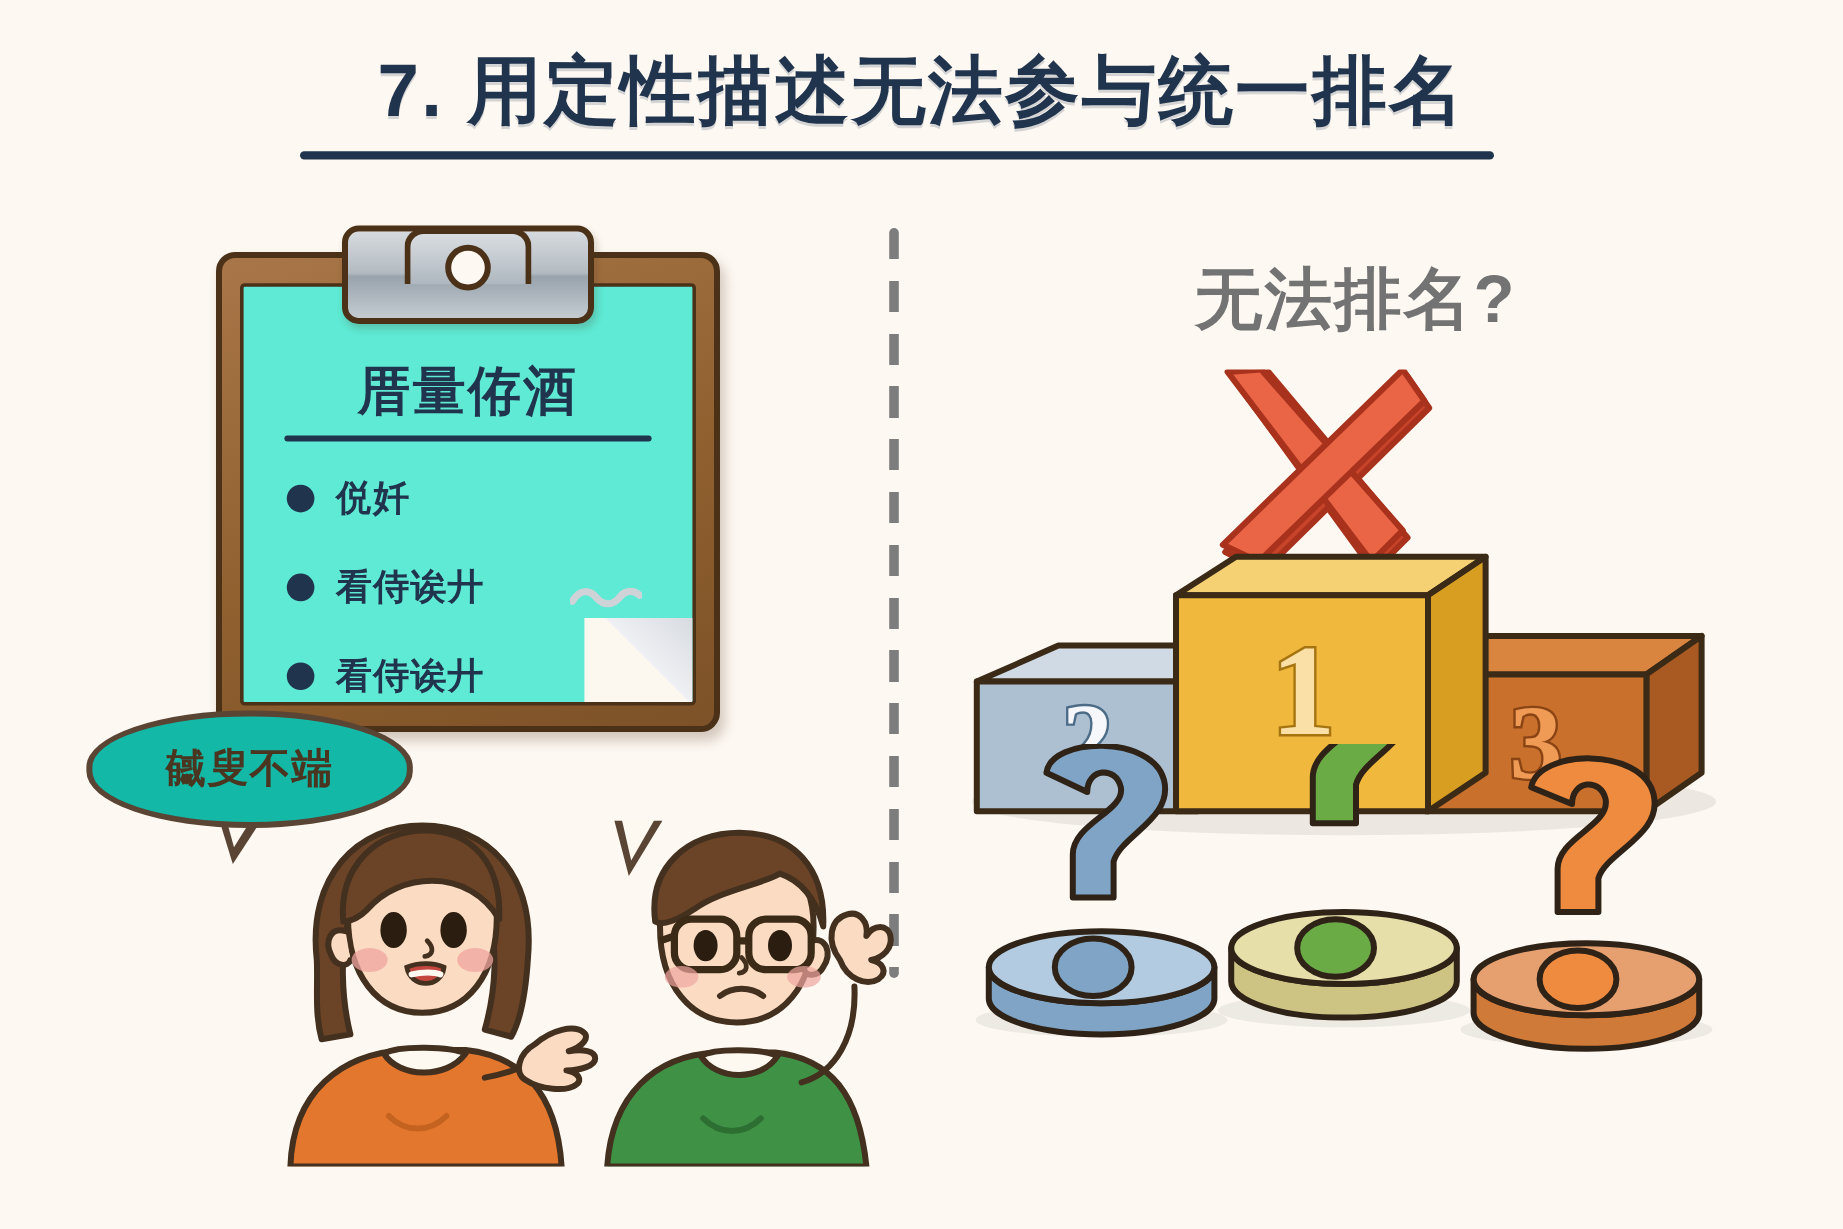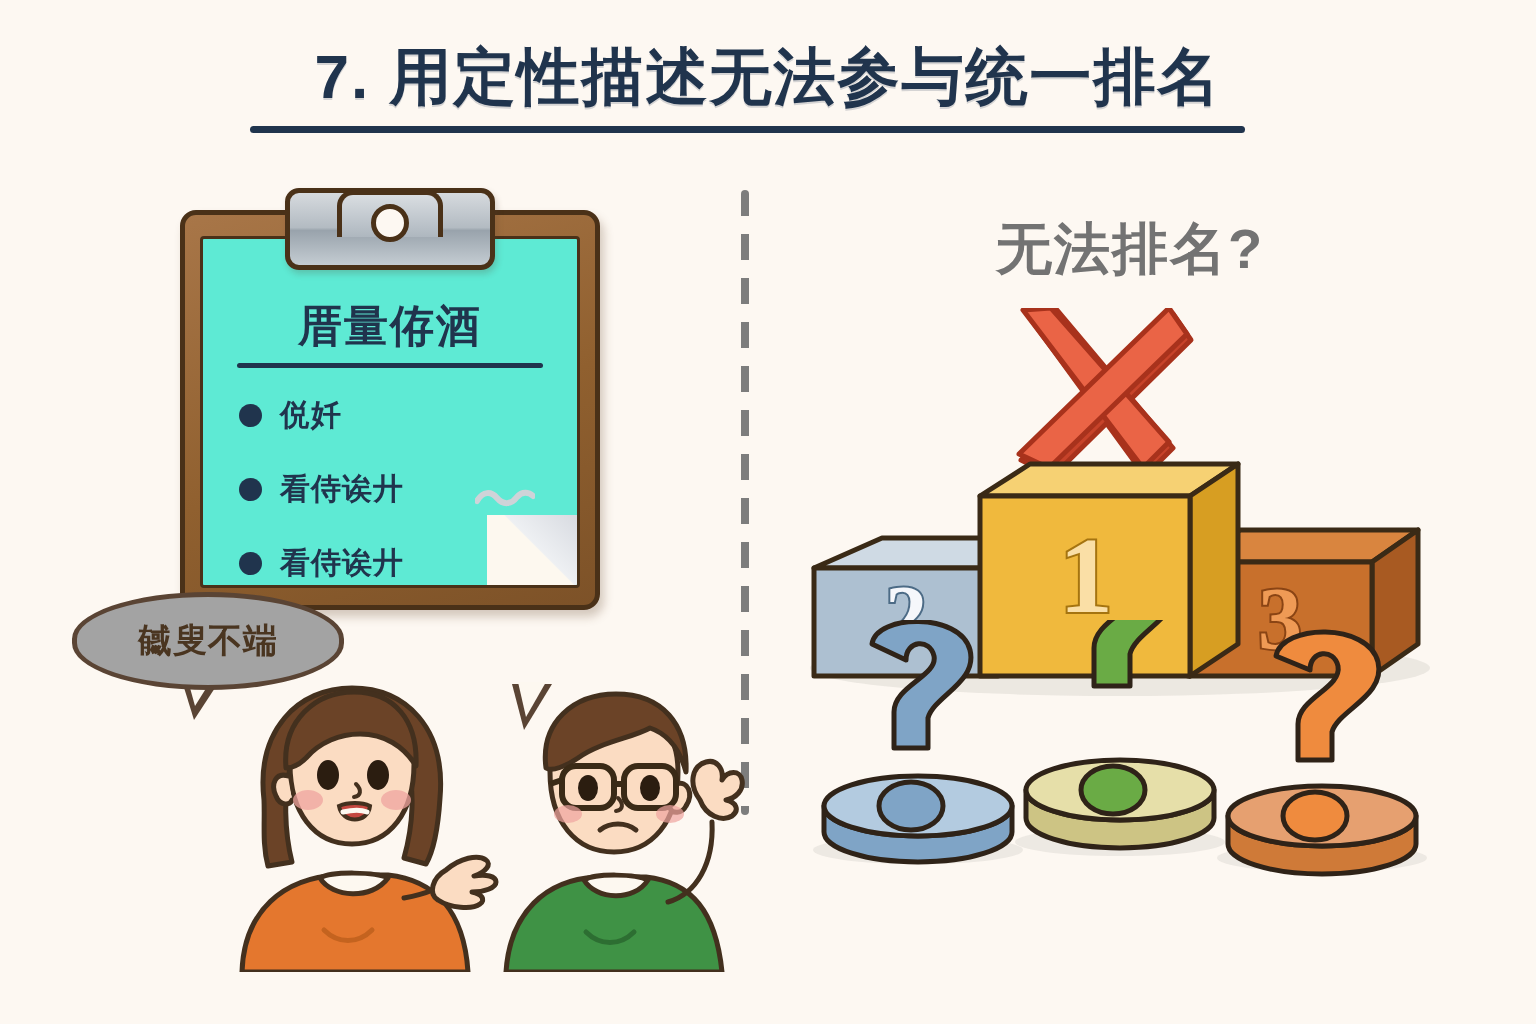--- a/index.html
+++ b/index.html
@@ -80,21 +80,21 @@
   .cb-list{position:absolute;left:36px;top:148px;right:18px;}
   .cb-li{display:flex;align-items:center;margin-bottom:18px;height:56px;}
   .cb-dot{
     width:23px;height:23px;border-radius:50%;background:#20344d;
     margin-right:18px;flex:none;
   }
   .cb-litext{font-size:30px;font-weight:bold;color:#20344d;letter-spacing:1px;}
 
   
   .bubble{
-    position:absolute;background:#a3a3a3;border:5px solid #5a4434;
+    position:absolute;background:#14b8a6;border:5px solid #5a4434;
     border-radius:50%/48%;display:flex;align-items:center;justify-content:center;
     font-size:34px;font-weight:bold;color:#4a3520;letter-spacing:1px;
   }
   .b1{left:72px;top:592px;width:262px;height:88px;}
   .b2{left:460px;top:612px;width:236px;height:82px;}
   .tail{position:absolute;width:0;height:0;}
   .b1-tail{
     left:178px;top:668px;
     border-left:16px solid transparent;border-right:34px solid transparent;
     border-top:52px solid #5a4434;

